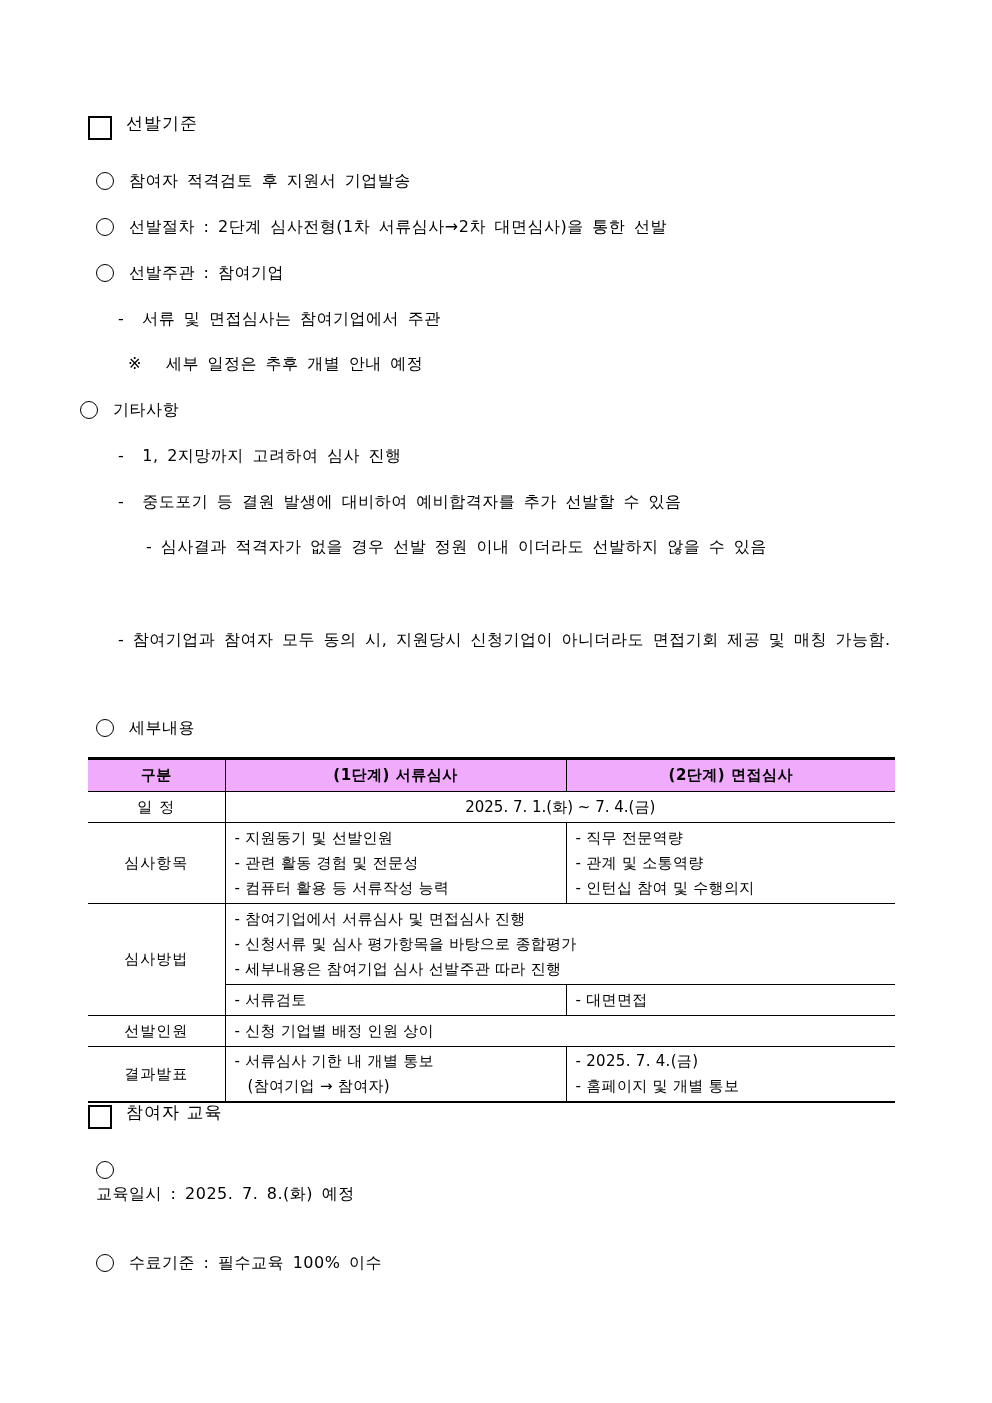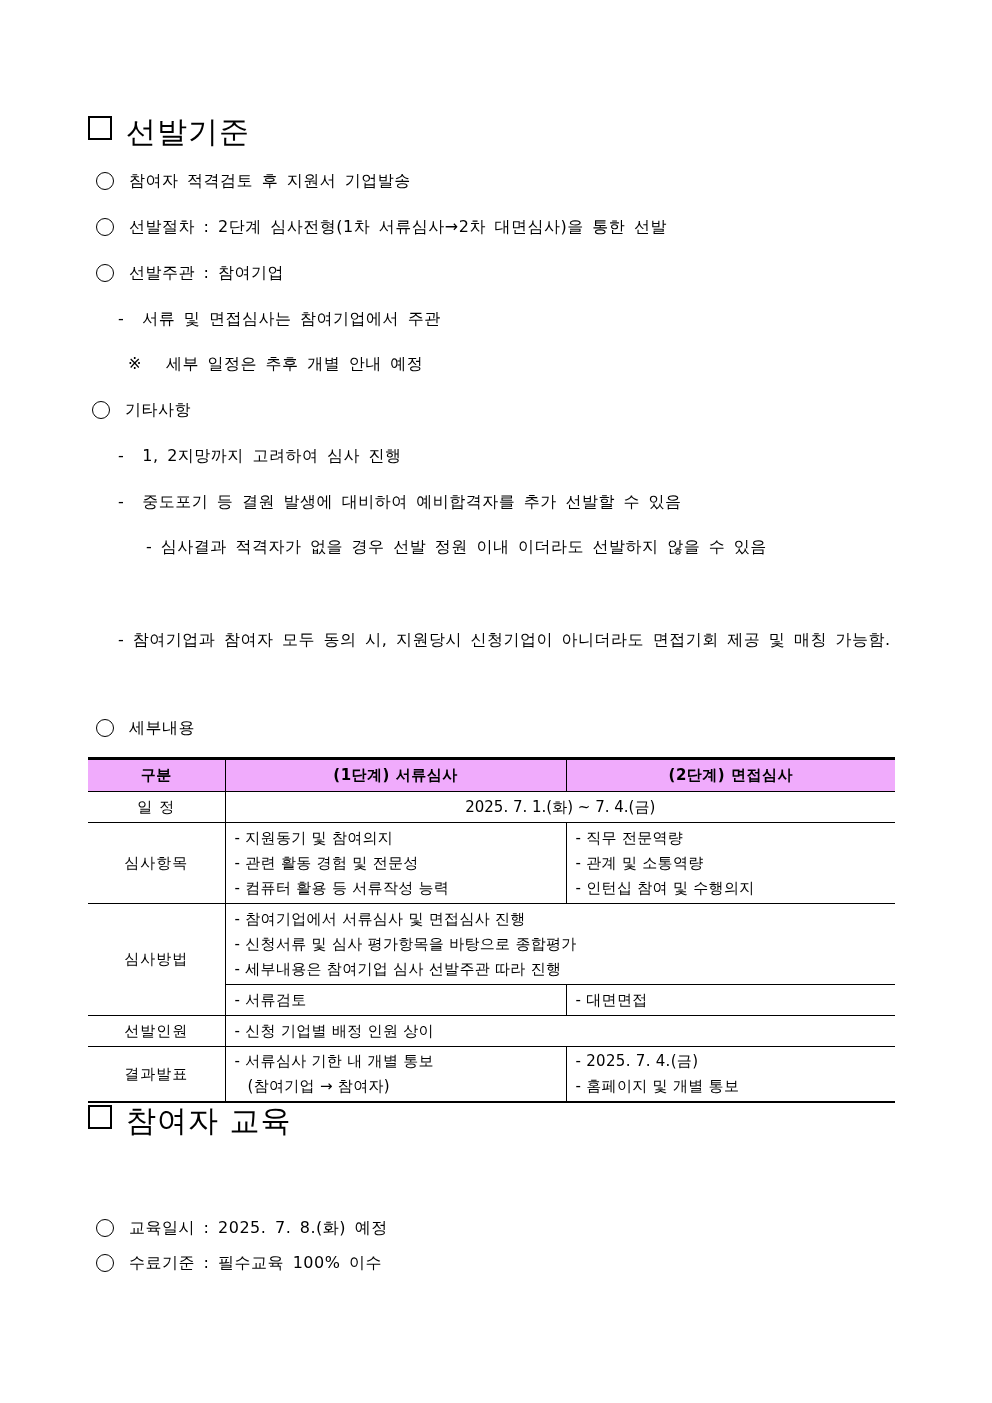--- a/index.html
+++ b/index.html
@@ -9,21 +9,21 @@
     height: 1403px;
     background: #ffffff;
     font-family: "DejaVu Sans", "Liberation Sans", sans-serif;
     color: #000000;
     overflow: hidden;
   }
   .abs { position: absolute; }
   .line { position: absolute; display: flex; align-items: flex-start; }
 
   
-  .sec-title { font-size: 30px; letter-spacing: 1px; }
+  .sec-title { font-size: 17px; letter-spacing: 1px; }
   .sq-marker {
     display: inline-block; flex: none;
     width: 20px; height: 20px;
     border: 2px solid #000;
     margin-top: 4px; margin-right: 14px;
     background: transparent;
   }
 
   
   .body-text { font-size: 16px; line-height: 30px; letter-spacing: 0.5px; word-spacing: 3px; }
@@ -106,21 +106,21 @@
   <div class="line body-text" style="left:118px; top:304px;">
     <span class="note-marker">-</span>
     <span>서류 및 면접심사는 참여기업에서 주관</span>
   </div>
 
   <div class="line body-text" style="left:128px; top:349px;">
     <span class="note-marker" style="margin-right:24px;">※</span>
     <span>세부 일정은 추후 개별 안내 예정</span>
   </div>
 
-  <div class="line body-text" style="left:92px; top:395px;">
+  <div class="line body-text" style="left:80px; top:395px;">
     <span class="circ-marker"></span>
     <span>기타사항</span>
   </div>
 
   <div class="line body-text" style="left:118px; top:441px;">
     <span class="note-marker">-</span>
     <span>1, 2지망까지 고려하여 심사 진행</span>
   </div>
 
   <div class="line body-text" style="left:118px; top:487px;">
@@ -153,21 +153,21 @@
       <th>(1단계) 서류심사</th>
       <th>(2단계) 면접심사</th>
     </tr>
     <tr class="r-schedule">
       <td class="label-cell">일 정</td>
       <td class="center-cell" colspan="2">2025. 7. 1.(화) ~ 7. 4.(금)</td>
     </tr>
     <tr class="r-criteria">
       <td class="label-cell">심사항목</td>
       <td>
-        <div class="cell-line">- 지원동기 및 참여의지</div>
+        <div class="cell-line">- 지원동기 및 선발인원</div>
         <div class="cell-line">- 관련 활동 경험 및 전문성</div>
         <div class="cell-line">- 컴퓨터 활용 등 서류작성 능력</div>
       </td>
       <td>
         <div class="cell-line">- 직무 전문역량</div>
         <div class="cell-line">- 관계 및 소통역량</div>
         <div class="cell-line">- 인턴십 참여 및 수행의지</div>
       </td>
     </tr>
     <tr class="r-method-shared">
@@ -204,21 +204,21 @@
       </td>
     </tr>
   </tbody>
     </table>
 
   <div class="line sec-title" style="left:88px; top:1101px;">
     <span class="sq-marker"></span>
     <span>참여자 교육</span>
   </div>
 
-  <div class="line body-text" style="left:96px; top:1213px;">
+  <div class="line body-text" style="left:96px; top:1155px;flex-direction:column;">
     <span class="circ-marker"></span>
     <span>교육일시 : 2025. 7. 8.(화) 예정</span>
   </div>
 
 
   <div class="line body-text" style="left:96px; top:1248px;">
     <span class="circ-marker"></span>
     <span>수료기준 : 필수교육 100% 이수</span>
   </div>
 

